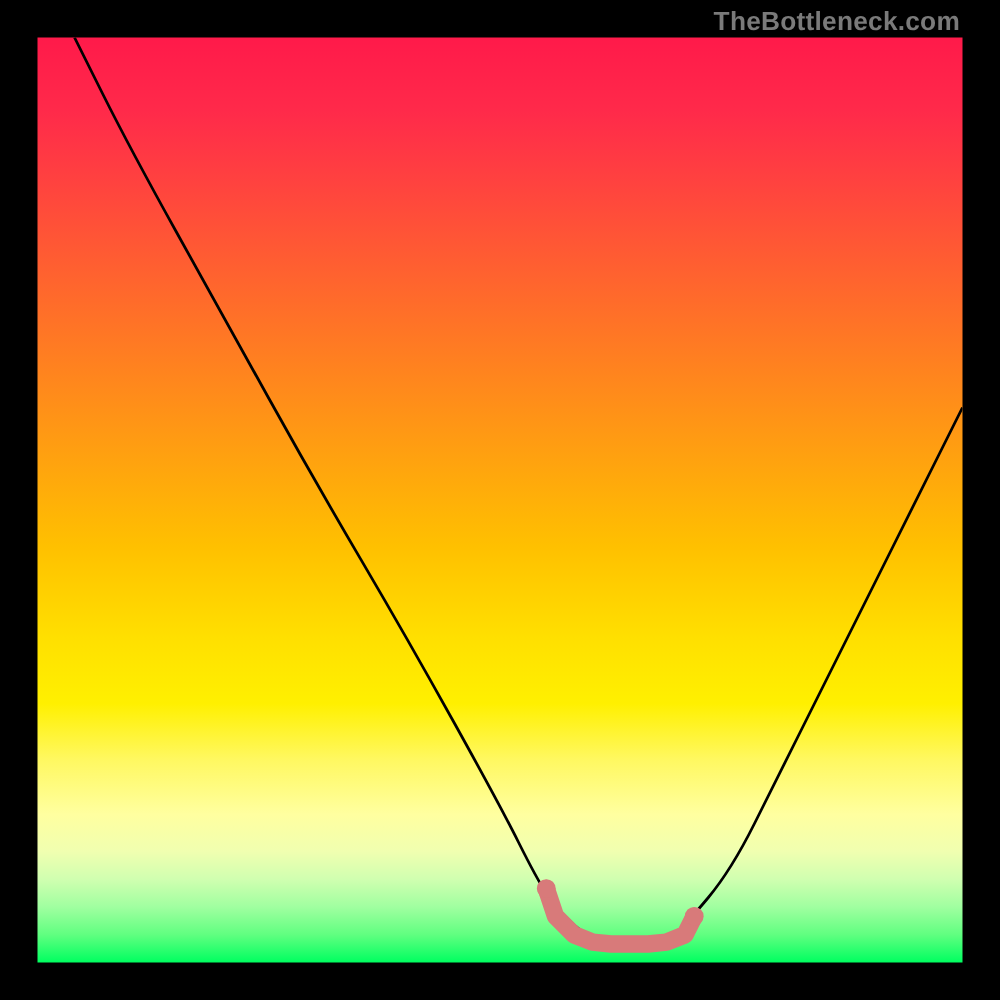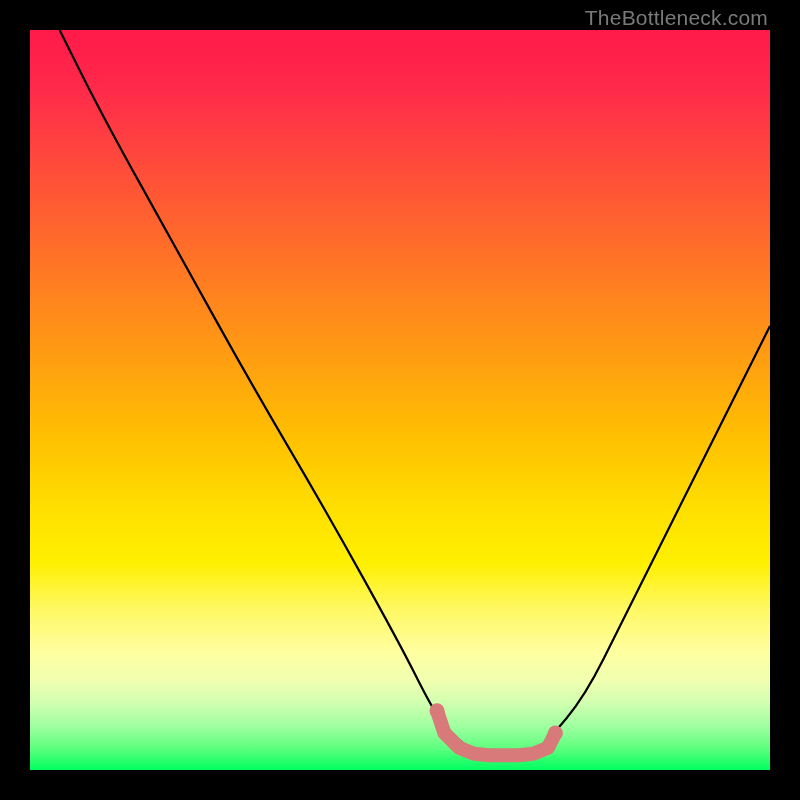--- a/index.html
+++ b/index.html
@@ -41,21 +41,21 @@
     top: 0;
     width: 100%;
     height: 100%;
   }
   .watermark {
     position: absolute;
     top: 6px;
     right: 32px;
     font-family: Arial, Helvetica, sans-serif;
     font-size: 21px;
-    font-weight: normal;
+    font-weight: bold;
     color: #7a7a7a;
     letter-spacing: 0.2px;
   }
 </style>
 </head>
 <body>
 
 <div class="container">
   <div class="plot-area">
     <svg class="curve-layer" viewBox="0 0 740 740" preserveAspectRatio="none">

